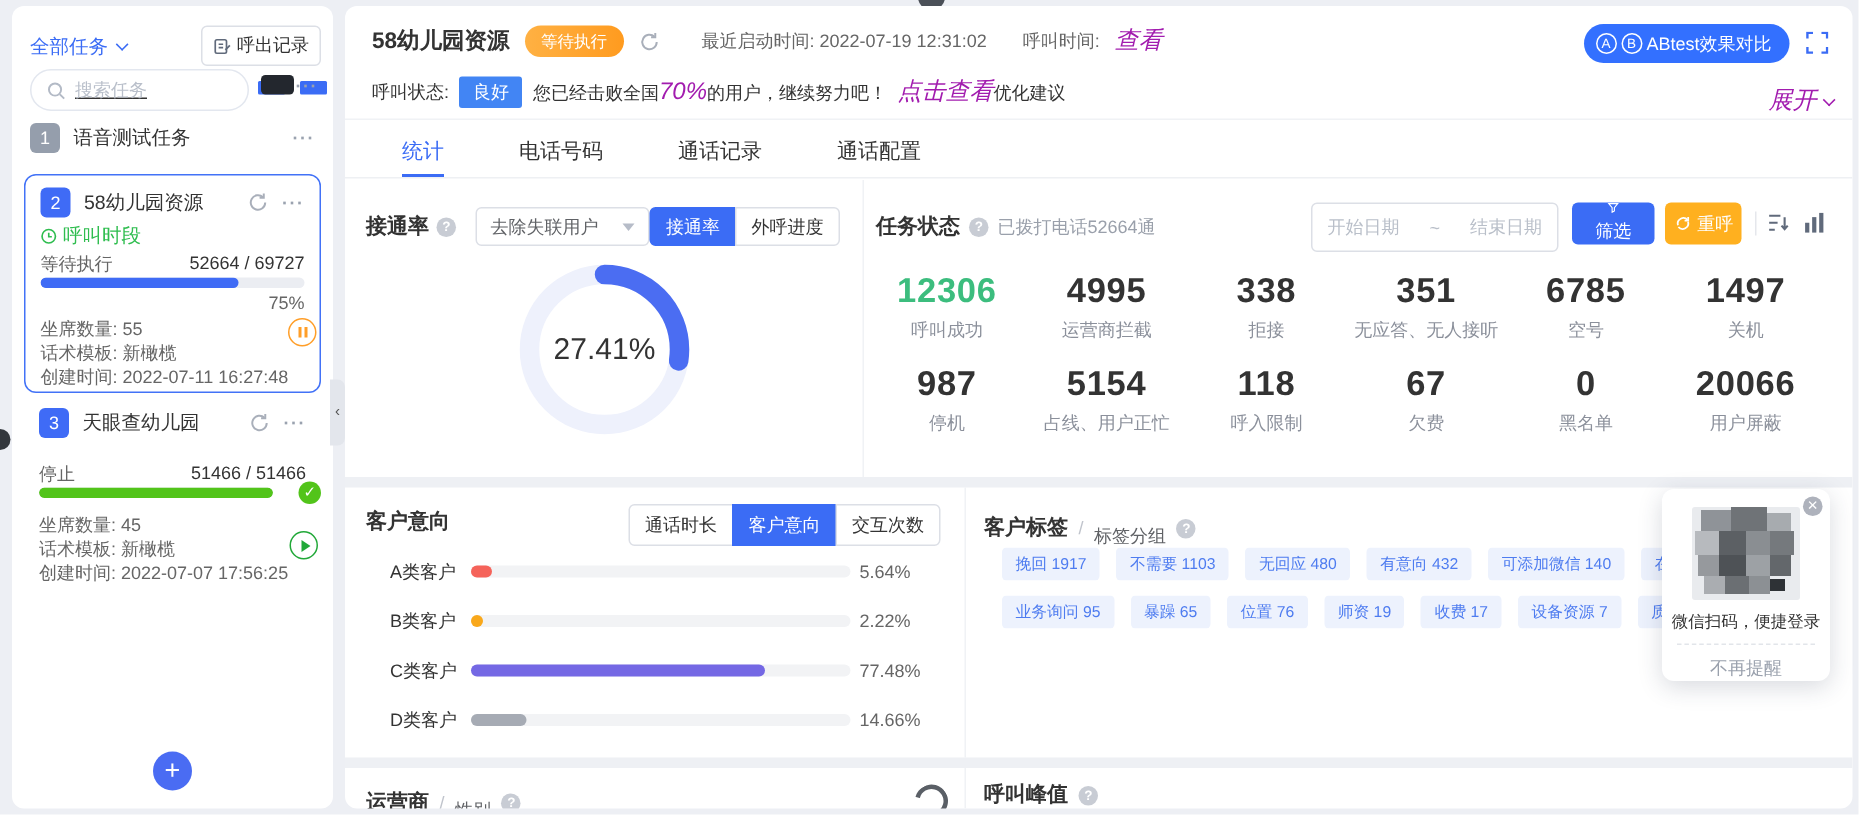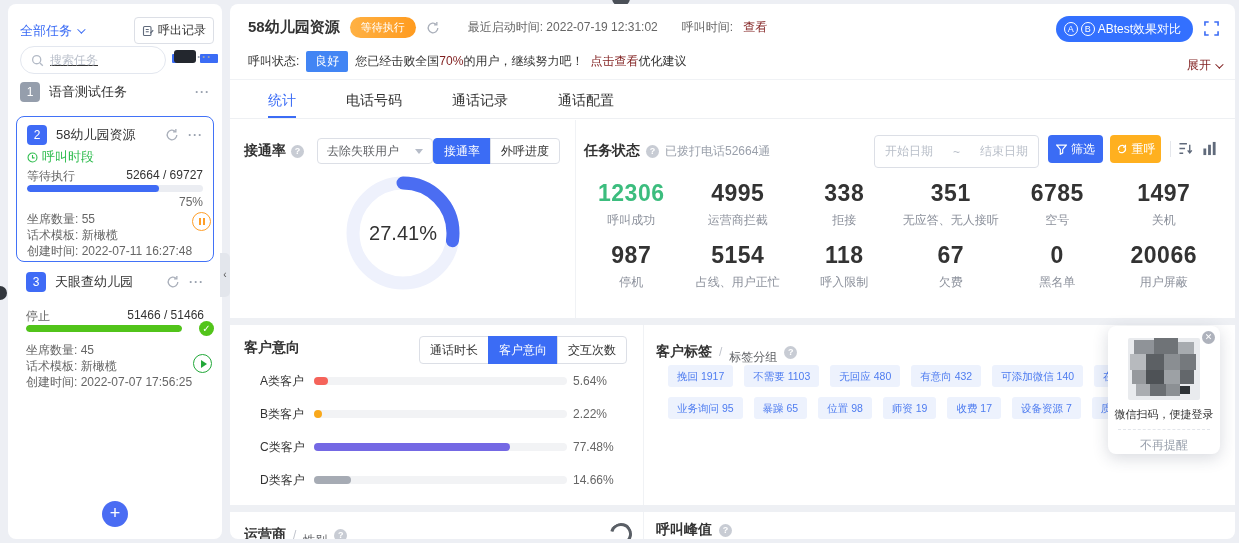--- a/index.html
+++ b/index.html
@@ -44,21 +44,21 @@
   .collapse-tab { position:absolute; left:220px; top:253px; width:10px; height:44px; background:#e3e6ec; border-radius:0 5px 5px 0; color:#555; font-size:10px; line-height:44px; text-align:center; cursor:pointer; }
   .edge-dot-left { position:absolute; left:-7px; top:286px; width:14px; height:14px; border-radius:50%; background:#33373d; }
   .edge-dot-top { position:absolute; left:612px; top:-11px; width:18px; height:18px; border-radius:50%; background:#4b5058; }
 
   
   .main { position:absolute; left:230px; top:4px; right:4px; bottom:4px; background:#fff; border-radius:8px; overflow:hidden; }
   .mh1 { position:absolute; top:13px; left:18px; display:flex; align-items:center; gap:10px; }
   .m-title { font-size:15px; font-weight:bold; color:#333; }
   .wait-badge { background:linear-gradient(90deg,#ffb143,#ff9b1f); color:#fff; font-size:11px; border-radius:11px; padding:3px 11px; }
   .hgray { color:#666; font-size:12px; }
-  .blue-link { color:#7f1d1d; font-size:12px; cursor:pointer; }
+  .blue-link { color:#a21caf; font-size:16px; cursor:pointer;font-style:italic; }
   .mh2 { position:absolute; top:47px; left:18px; display:flex; align-items:center; gap:7px; font-size:12px; }
   .good-badge { background:#4285f4; color:#fff; font-size:12px; padding:2px 9px; border-radius:2px; }
   .abtest { position:absolute; top:12px; right:42px; height:26px; background:#3370ff; border-radius:13px; color:#fff; font-size:12px; display:flex; align-items:center; gap:3px; padding:0 12px 0 8px; cursor:pointer; }
   .ab-circle { width:14px; height:14px; border:1px solid #fff; border-radius:50%; font-size:9px; line-height:12px; text-align:center; }
   .fs-icon { position:absolute; top:17px; right:16px; cursor:pointer; }
   .expand { position:absolute; top:53px; right:14px; display:flex; align-items:center; gap:4px; }
   .tabs { position:absolute; top:75px; left:0; right:0; height:40px; border-top:1px solid #f0f2f5; border-bottom:1px solid #eef0f3; display:flex; gap:50px; padding-left:38px; }
   .tab { font-size:14px; line-height:40px; color:#333; cursor:pointer; position:relative; }
   .tab.active { color:#3b6cf5; }
   .tab.active::after { content:""; position:absolute; left:50%; transform:translateX(-50%); bottom:0; width:28px; height:2px; background:#3b6cf5; }
@@ -80,21 +80,21 @@
   .seg2 span:last-child { border-radius:0 4px 4px 0; margin-left:-1px; }
   .seg-active { background:#3b6cf5 !important; color:#fff !important; border-color:#3b6cf5 !important; }
   .donut-wrap { position:absolute; top:50px; left:110px; width:126px; height:126px; }
   .donut-label { position:absolute; inset:0; display:flex; align-items:center; justify-content:center; font-size:20px; color:#333; }
 
   .p-status { position:absolute; left:345px; right:0; top:0; bottom:0; border-left:1px solid #f0f2f5; }
   .ps-head { position:absolute; top:22px; left:8px; display:flex; align-items:center; gap:6px; }
   .ps-sub { color:#9aa0ab; font-size:12px; }
   .date-range { position:absolute; top:15px; left:298px; width:165px; height:33px; border:1px solid #dcdfe6; border-radius:4px; display:flex; align-items:center; justify-content:space-around; color:#b9bfc9; font-size:12px; cursor:text; }
   .btn { height:28px; border:0; border-radius:4px; color:#fff; font-size:12px; display:flex; align-items:center; justify-content:center; gap:4px; cursor:pointer; position:absolute; top:15px; }
-  .btn-filter { left:472px; width:55px; background:#3b6cf5; }
+  .btn-filter { left:472px; width:55px; background:#3b6cf5;flex-direction:column; }
   .btn-redial { left:534px; width:51px; background:#ffb01f; }
   .vsep { position:absolute; left:594px; top:21px; height:16px; border-left:1px solid #e5e7ec; }
   .icon-btn { position:absolute; top:21px; cursor:pointer; }
   .stats { position:absolute; top:60px; left:2px; right:18px; display:grid; grid-template-columns:repeat(6,1fr); row-gap:13px; }
   .stat { text-align:center; }
   .stat b { font-size:23px; color:#333; letter-spacing:.5px; }
   .stat span { display:block; font-size:12px; color:#8b909b; margin-top:5px; white-space:nowrap; }
 
   .p-intent { position:absolute; left:0; top:0; bottom:0; width:413px; }
   .pi-head { position:absolute; top:14px; left:14px; }
@@ -405,21 +405,21 @@
         <span class="tag">不需要 1103</span>
         <span class="tag">无回应 480</span>
         <span class="tag">有意向 432</span>
         <span class="tag">可添加微信 140</span>
         <span class="tag">在忙 102</span>
         <span class="tag">无关</span>
       </div>
       <div class="tag-row tag-row2">
         <span class="tag">业务询问 95</span>
         <span class="tag">暴躁 65</span>
-        <span class="tag">位置 98</span>
+        <span class="tag">位置 76</span>
         <span class="tag">师资 19</span>
         <span class="tag">收费 17</span>
         <span class="tag">设备资源 7</span>
         <span class="tag">质疑 7</span>
         <span class="tag">公司介绍</span>
       </div>
     </div>
   </div>
   <div class="strip" style="top:501px;"></div>
 

